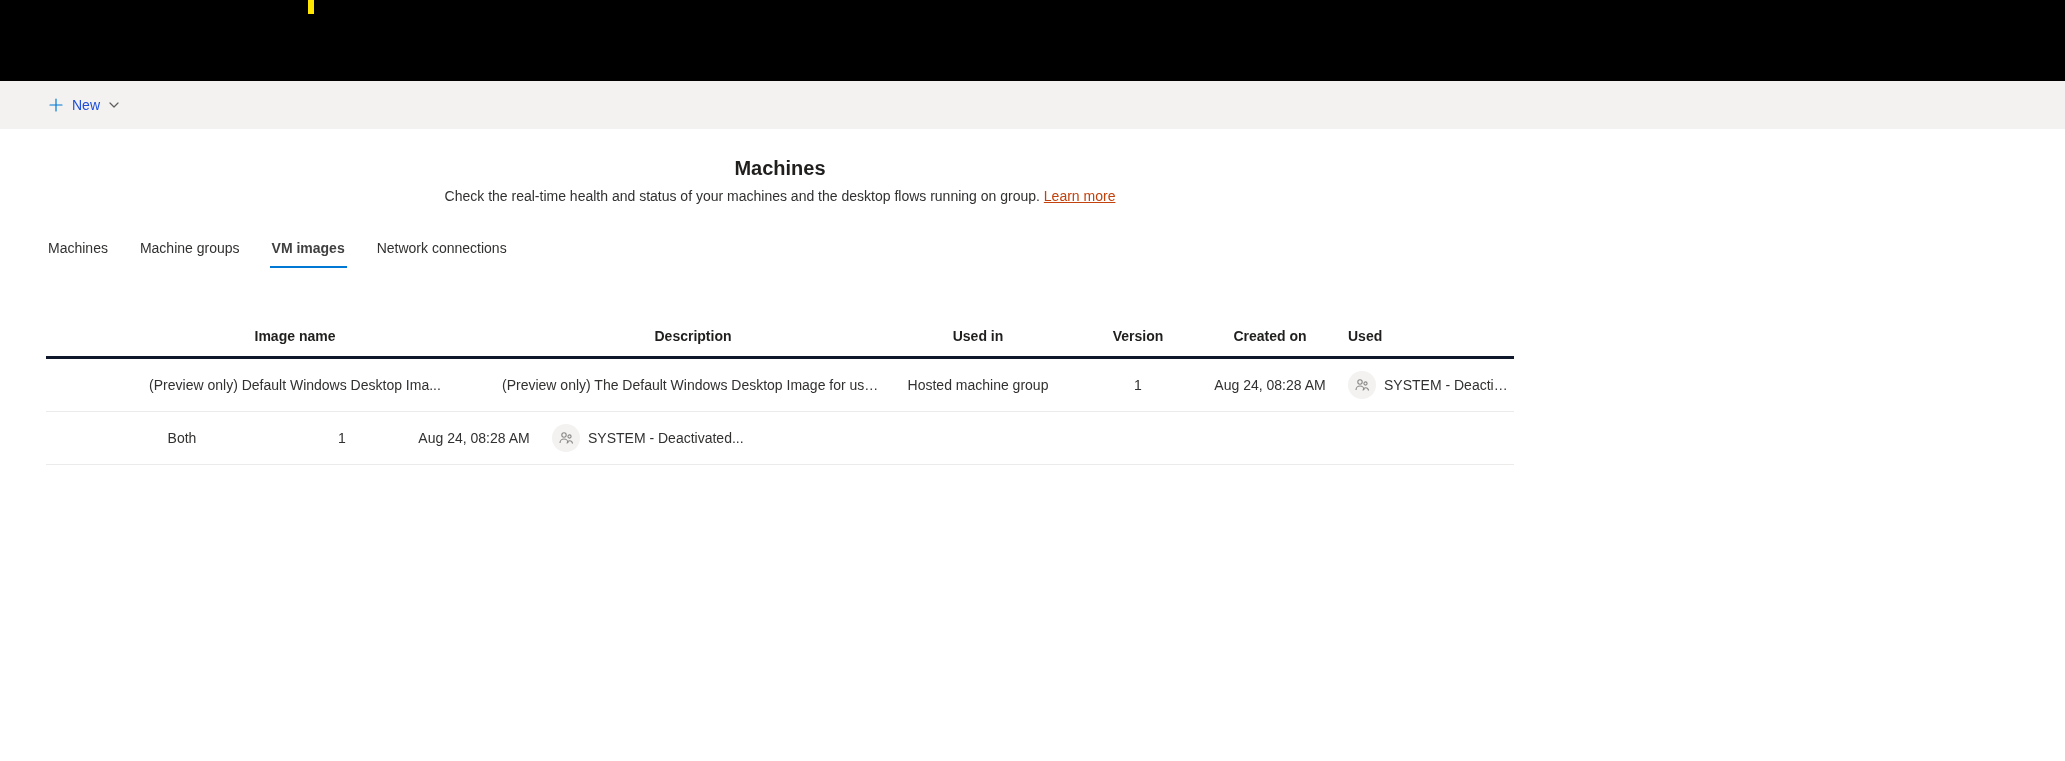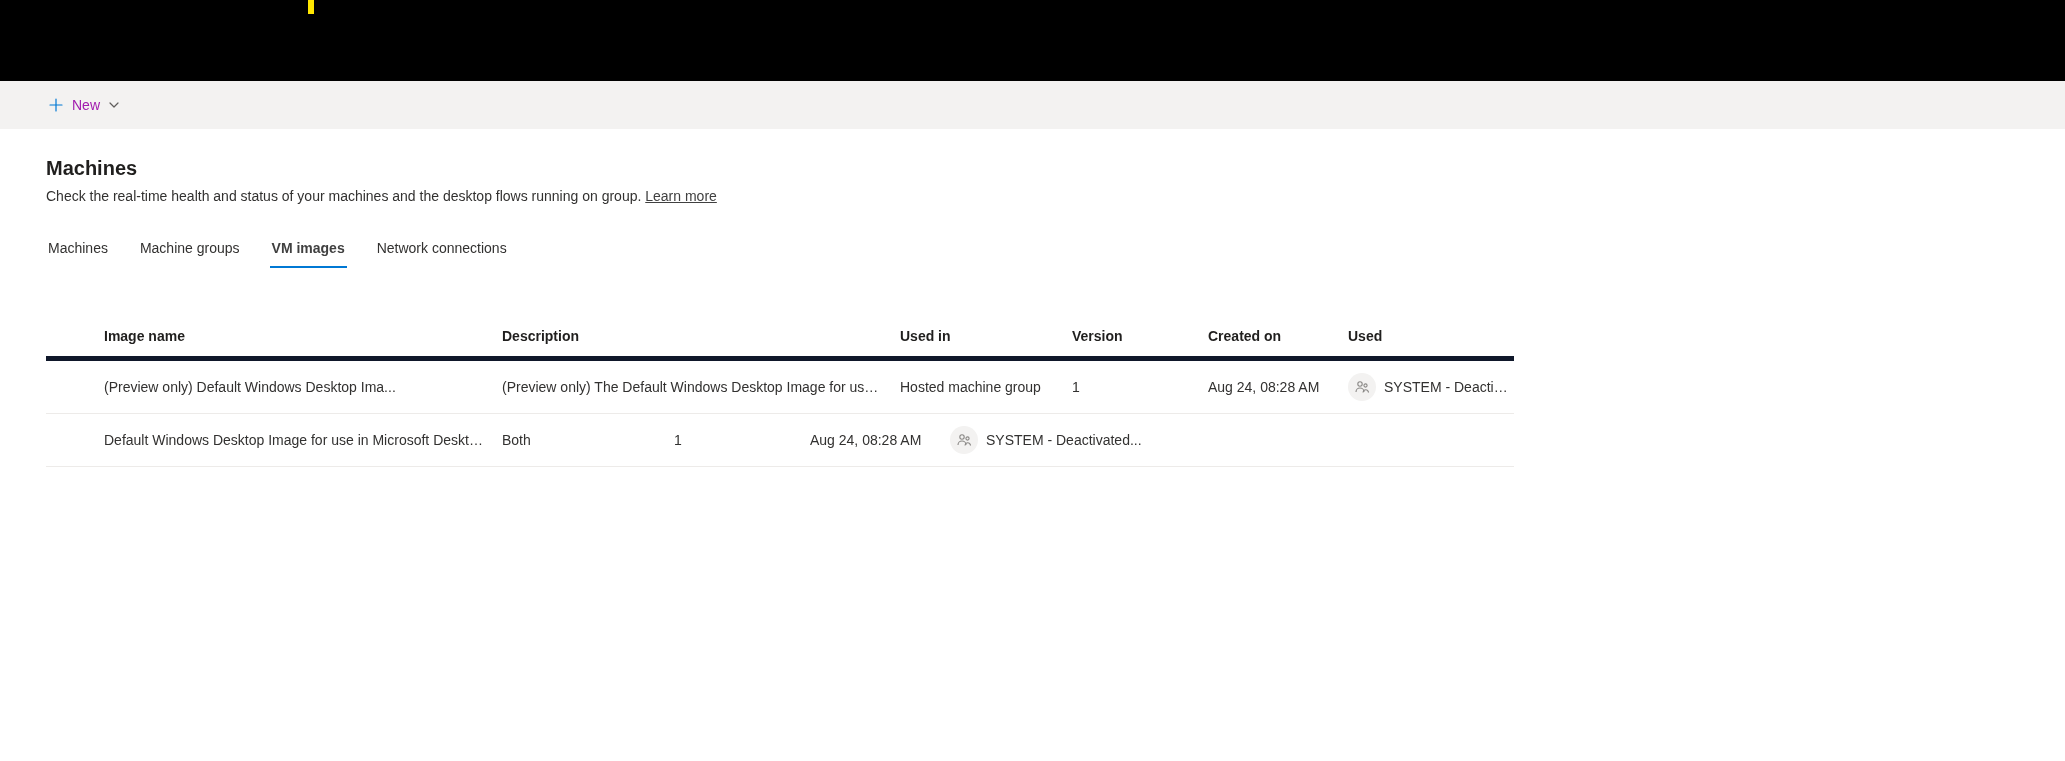--- a/index.html
+++ b/index.html
@@ -34,49 +34,50 @@
       align-items: center;
       padding: 0 40px;
     }
     .new-button {
       display: flex;
       align-items: center;
       gap: 8px;
       background: transparent;
       border: none;
       cursor: pointer;
-      color: #a21caf;
+      color: #1d4ed8;
       font-size: 14px;
       padding: 6px 8px;
     }
     .plus-icon {
       color: #0078d4;
       display: inline-flex;
     }
     .chevron-icon {
       color: #323130;
       display: inline-flex;
     }
     .content-area {
       padding: 28px 46px 0 46px;
       width: 1560px;
+      text-align: center;
     }
     .page-title {
       font-size: 20px;
       font-weight: 600;
       color: #201f1e;
       margin-bottom: 8px;
     }
     .page-subtitle {
       font-size: 14px;
       color: #323130;
       margin-bottom: 28px;
     }
     .learn-more-link {
-      color: #404040;
+      color: #c2410c;
       text-decoration: underline;
       cursor: pointer;
     }
     .tabs {
       display: flex;
       gap: 28px;
       border-bottom: 0;
       margin-bottom: 48px;
     }
     .tab {
@@ -96,21 +97,21 @@
     }
     .table-header-row, .table-row {
       display: flex;
       align-items: center;
       padding: 12px 0;
       border-bottom: 1px solid #edebe9;
     }
     .table-header-row {
       font-weight: 600;
       color: #201f1e;
-      border-bottom: 5px solid #0f172a;
+      border-bottom: 3px solid #0f172a;
     }
     .table-row {
       border-bottom: 1px solid #edebe9;
     }
     .col-spacer { width: 58px; flex-shrink: 0; }
     .col-name { width: 398px; flex-shrink: 0; padding-right: 16px; white-space: nowrap; overflow: hidden; text-overflow: ellipsis; }
     .col-desc { width: 398px; flex-shrink: 0; padding-right: 16px; white-space: nowrap; overflow: hidden; text-overflow: ellipsis; }
     .col-used { width: 172px; flex-shrink: 0; padding-right: 16px; }
     .col-version { width: 136px; flex-shrink: 0; padding-right: 4px; }
     .col-created { width: 140px; flex-shrink: 0; padding-right: 16px; }
@@ -197,21 +198,20 @@
               <circle cx="11.5" cy="6.5" r="1.6" fill="none" stroke="#8a8886" stroke-width="1.1"></circle>
               <path d="M9 13.5c.3-1.6 1.4-2.8 2.8-2.8s2.4 1.2 2.8 2.8" fill="none" stroke="#8a8886" stroke-width="1.1"></path>
             </svg>
         </span>
         <span class="owner-text">SYSTEM - Deactivated...</span>
       </div>
     </div>
 
     <div class="table-row">
       <div class="col-spacer"></div>
-      <div class="col-desc">Default Windows Desktop Image for use in Microsoft Deskto...</div>
       <div class="col-used">Both</div>
       <div class="col-version">1</div>
       <div class="col-created">Aug 24, 08:28 AM</div>
       <div class="col-owner">
         <span class="owner-avatar">
           <svg width="16" height="16" viewBox="0 0 16 16">
               <circle cx="6" cy="5" r="2.2" fill="none" stroke="#8a8886" stroke-width="1.1"></circle>
               <path d="M2 13c0-2.2 1.8-4 4-4s4 1.8 4 4" fill="none" stroke="#8a8886" stroke-width="1.1"></path>
               <circle cx="11.5" cy="6.5" r="1.6" fill="none" stroke="#8a8886" stroke-width="1.1"></circle>
               <path d="M9 13.5c.3-1.6 1.4-2.8 2.8-2.8s2.4 1.2 2.8 2.8" fill="none" stroke="#8a8886" stroke-width="1.1"></path>

